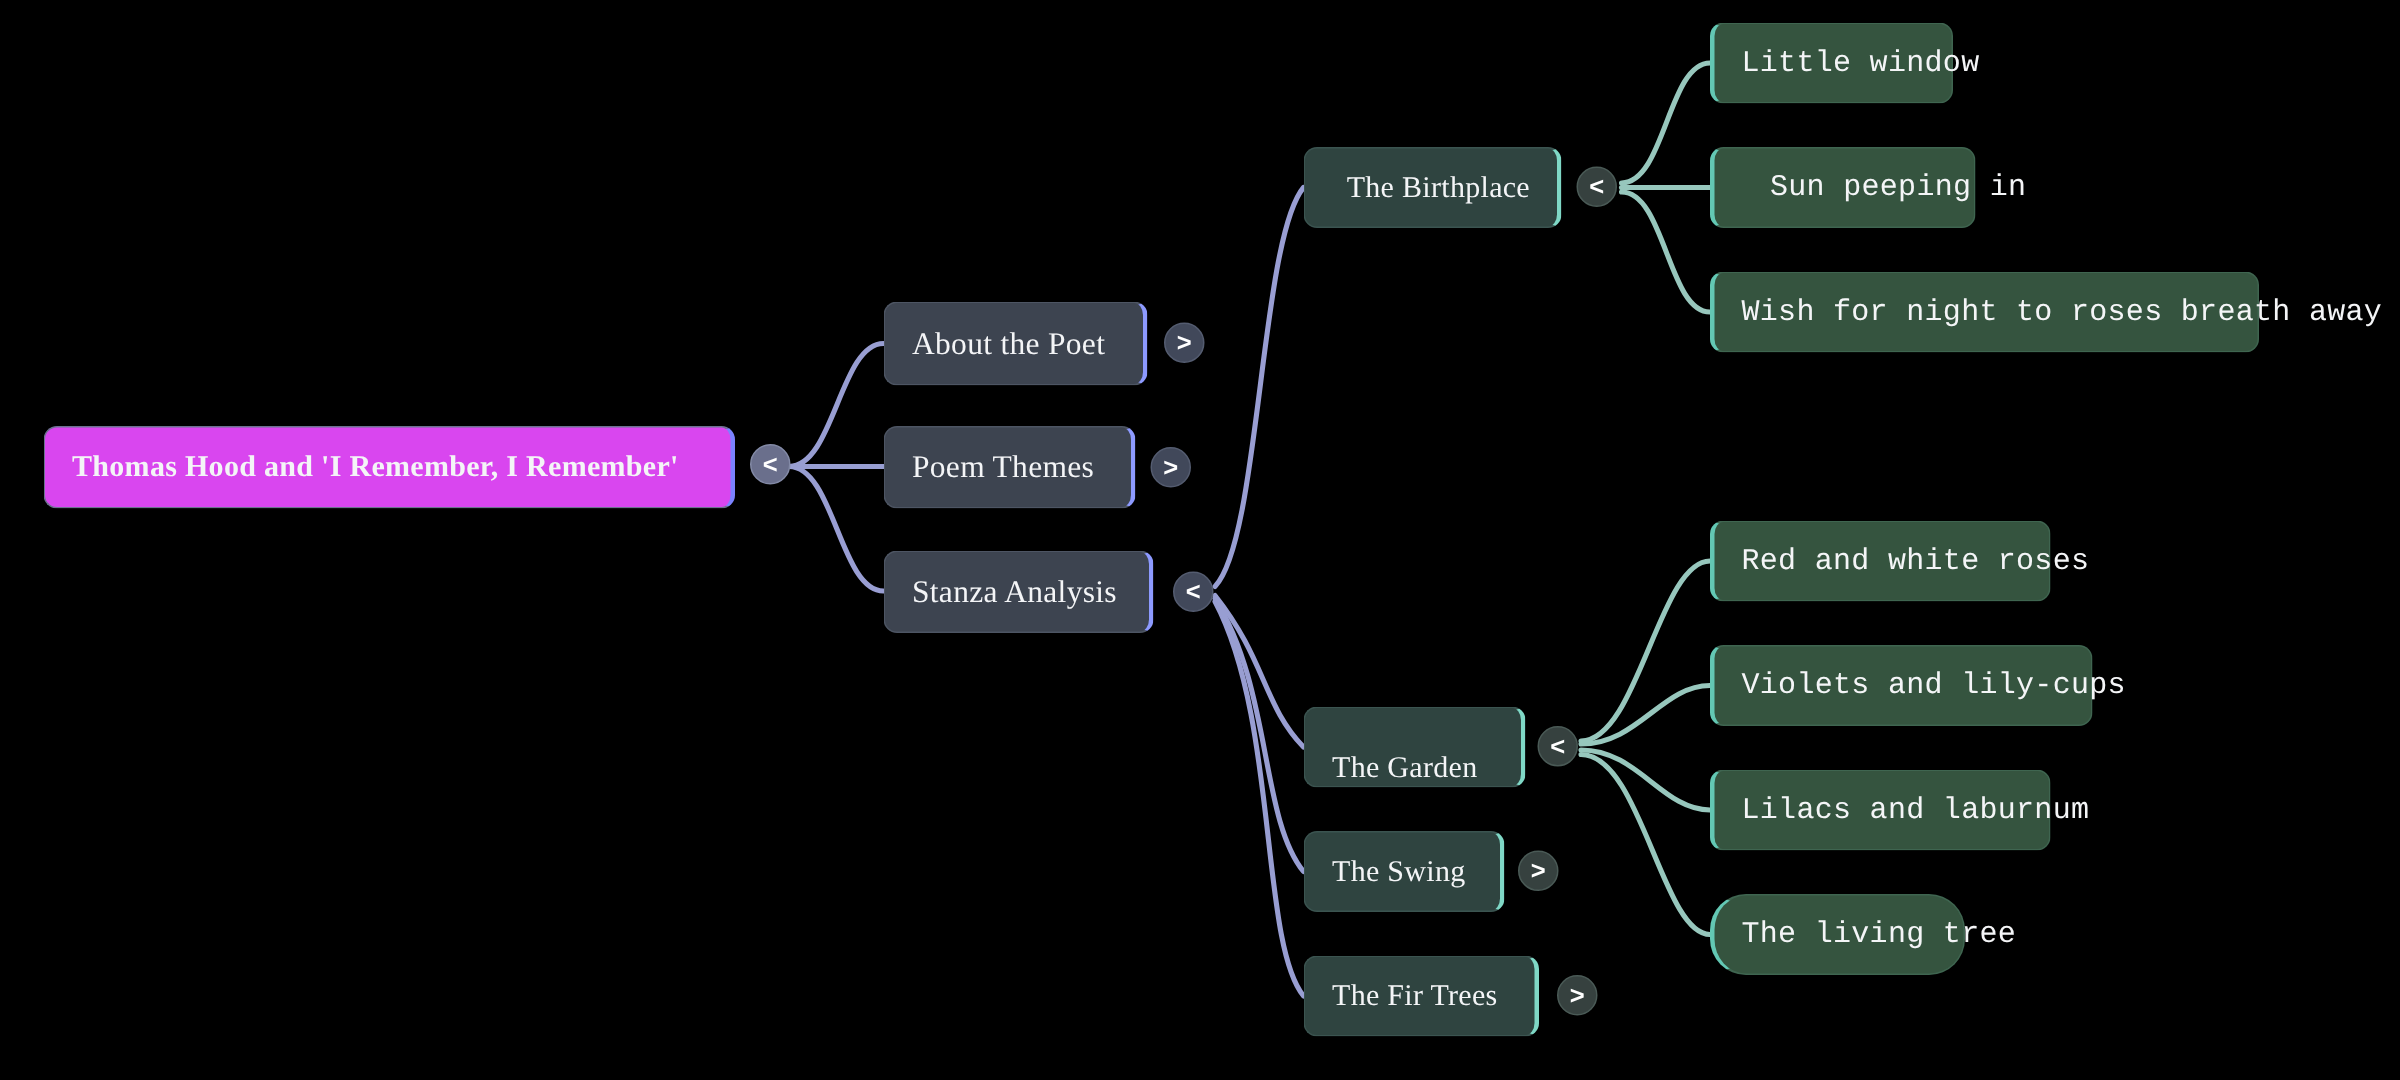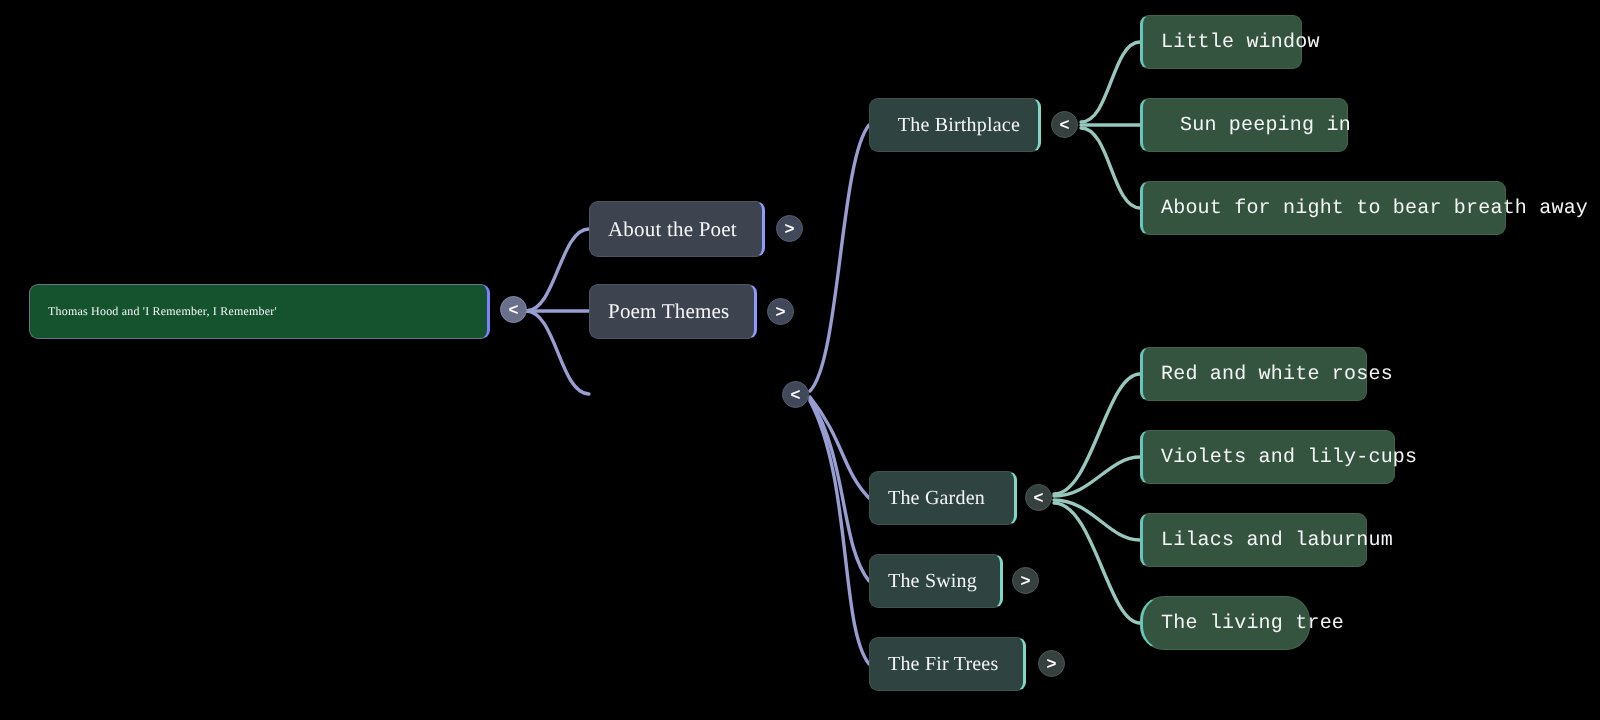--- a/index.html
+++ b/index.html
@@ -34,24 +34,25 @@
     display: flex;
     align-items: center;
     border-radius: 9px;
     color: #f4f5f7;
     white-space: nowrap;
     padding: 0 18px;
     letter-spacing: 0.2px;
     text-rendering: geometricPrecision;
   }
   .node-root {
-    background: #14532d;
+    background: #d946ef;
     border: 1px solid #6d7291;
     border-right: 3px solid #7b82ff;
-    font-size: 12px;
+    font-size: 20px;
+    font-weight: bold;
   }
   .node-branch {
     background: #3d4450;
     border: 1px solid #4d5563;
     border-right: 3px solid #8d9aff;
     font-size: 21px;
   }
   .node-sub {
     background: #2f4440;
     border: 1px solid #3b5450;
@@ -131,38 +132,41 @@
   <div class="node node-branch" style="left:589px; top:201px; width:176px; height:56px;">
     <span>About the Poet</span>
   </div>
   <div class="toggle toggle-branch" style="left:776px; top:215px; width:27px; height:27px;">&gt;</div>
 
   <div class="node node-branch" style="left:589px; top:284px; width:168px; height:55px;">
     <span>Poem Themes</span>
   </div>
   <div class="toggle toggle-branch" style="left:767px; top:298px; width:27px; height:27px;">&gt;</div>
 
+  <div class="node node-branch" style="left:589px; top:367px; width:180px; height:55px;">
+    <span>Stanza Analysis</span>
+  </div>
   <div class="toggle toggle-branch" style="left:782px; top:381px; width:27px; height:27px;">&lt;</div>
 
   <div class="node node-sub" style="left:869px; top:98px; width:172px; height:54px;justify-content:flex-end;">
     <span>The Birthplace</span>
   </div>
   <div class="toggle toggle-sub" style="left:1051px; top:111px; width:27px; height:27px;">&lt;</div>
 
   <div class="node node-leaf" style="left:1140px; top:15px; width:162px; height:54px;">
     <span>Little window</span>
   </div>
-  <div class="node node-leaf" style="left:1140px; top:98px; width:208px; height:54px;padding-left:37px;">
+  <div class="node node-leaf" style="left:1140px; top:98px; width:177px; height:54px;padding-left:37px;">
     <span>Sun peeping in</span>
   </div>
   <div class="node node-leaf" style="left:1140px; top:181px; width:366px; height:54px;">
-    <span>About for night to bear breath away</span>
+    <span>Wish for night to roses breath away</span>
   </div>
 
-  <div class="node node-sub" style="left:869px; top:471px; width:148px; height:54px;">
+  <div class="node node-sub" style="left:869px; top:471px; width:148px; height:54px;align-items:flex-end;">
     <span>The Garden</span>
   </div>
   <div class="toggle toggle-sub" style="left:1025px; top:484px; width:27px; height:27px;">&lt;</div>
 
   <div class="node node-leaf" style="left:1140px; top:347px; width:227px; height:54px;">
     <span>Red and white roses</span>
   </div>
   <div class="node node-leaf" style="left:1140px; top:430px; width:255px; height:54px;">
     <span>Violets and lily-cups</span>
   </div>

